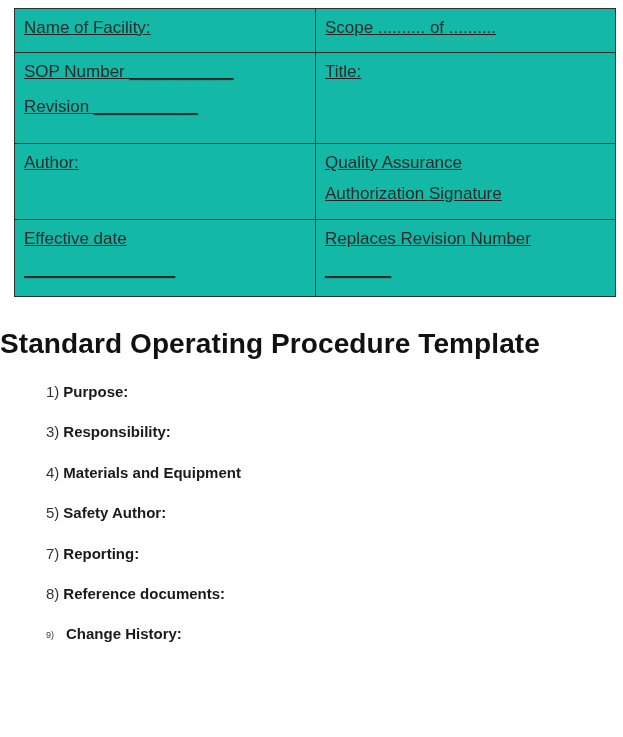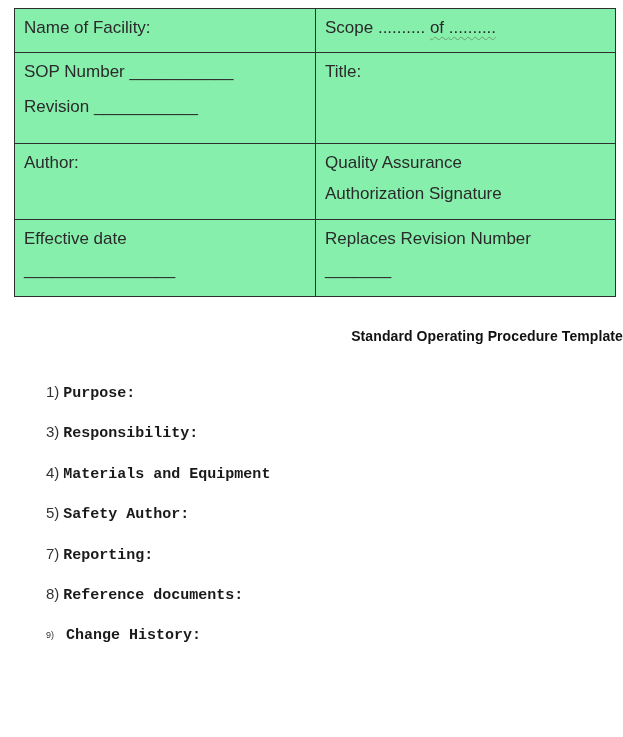--- a/index.html
+++ b/index.html
@@ -14,21 +14,22 @@
       overflow: hidden;
       font-family: "Liberation Sans", "DejaVu Sans", sans-serif;
       color: #222222;
     }
     .header-table {
       position: absolute;
       left: 14px;
       top: 8px;
       width: 602px;
       border-collapse: collapse;
-      background: #86efac;
+      background: #14b8a6;
+      text-decoration: underline;
     }
     .header-table td {
       border: 1.5px solid #2e2e2e;
       vertical-align: top;
       padding: 3px 9px 0 9px;
       font-size: 17px;
       line-height: 31px;
       color: #2a2a2a;
     }
     .header-table td.left { width: 282px; }
@@ -40,23 +41,23 @@
     .wavy {
       text-decoration: underline wavy #6aa06a;
       text-decoration-thickness: 1px;
       text-underline-offset: 3px;
     }
     .doc-title {
       position: absolute;
       left: 0;
       top: 328px;
       width: 623px;
-      text-align: right;
+      text-align: left;
       font-weight: bold;
-      font-size: 14px;
+      font-size: 28px;
       color: #111111;
       letter-spacing: 0.1px;
     }
     .sections {
       position: absolute;
       left: 46px;
       top: 380px;
       margin: 0;
       padding: 0;
       list-style: none;
@@ -73,21 +74,20 @@
       color: #333333;
       margin-right: 4px;
     }
     .sections .num.small {
       font-size: 9px;
       margin-right: 12px;
       vertical-align: 1px;
     }
     .sections .label {
       font-weight: bold;
-      font-family: Liberation Mono, monospace;
     }
   </style>
 </head>
 <body>
 
 <table class="header-table">
   <tbody>
       <tr class="row1">
     <td class="left">
       <span class="line">Name of Facility:</span>

